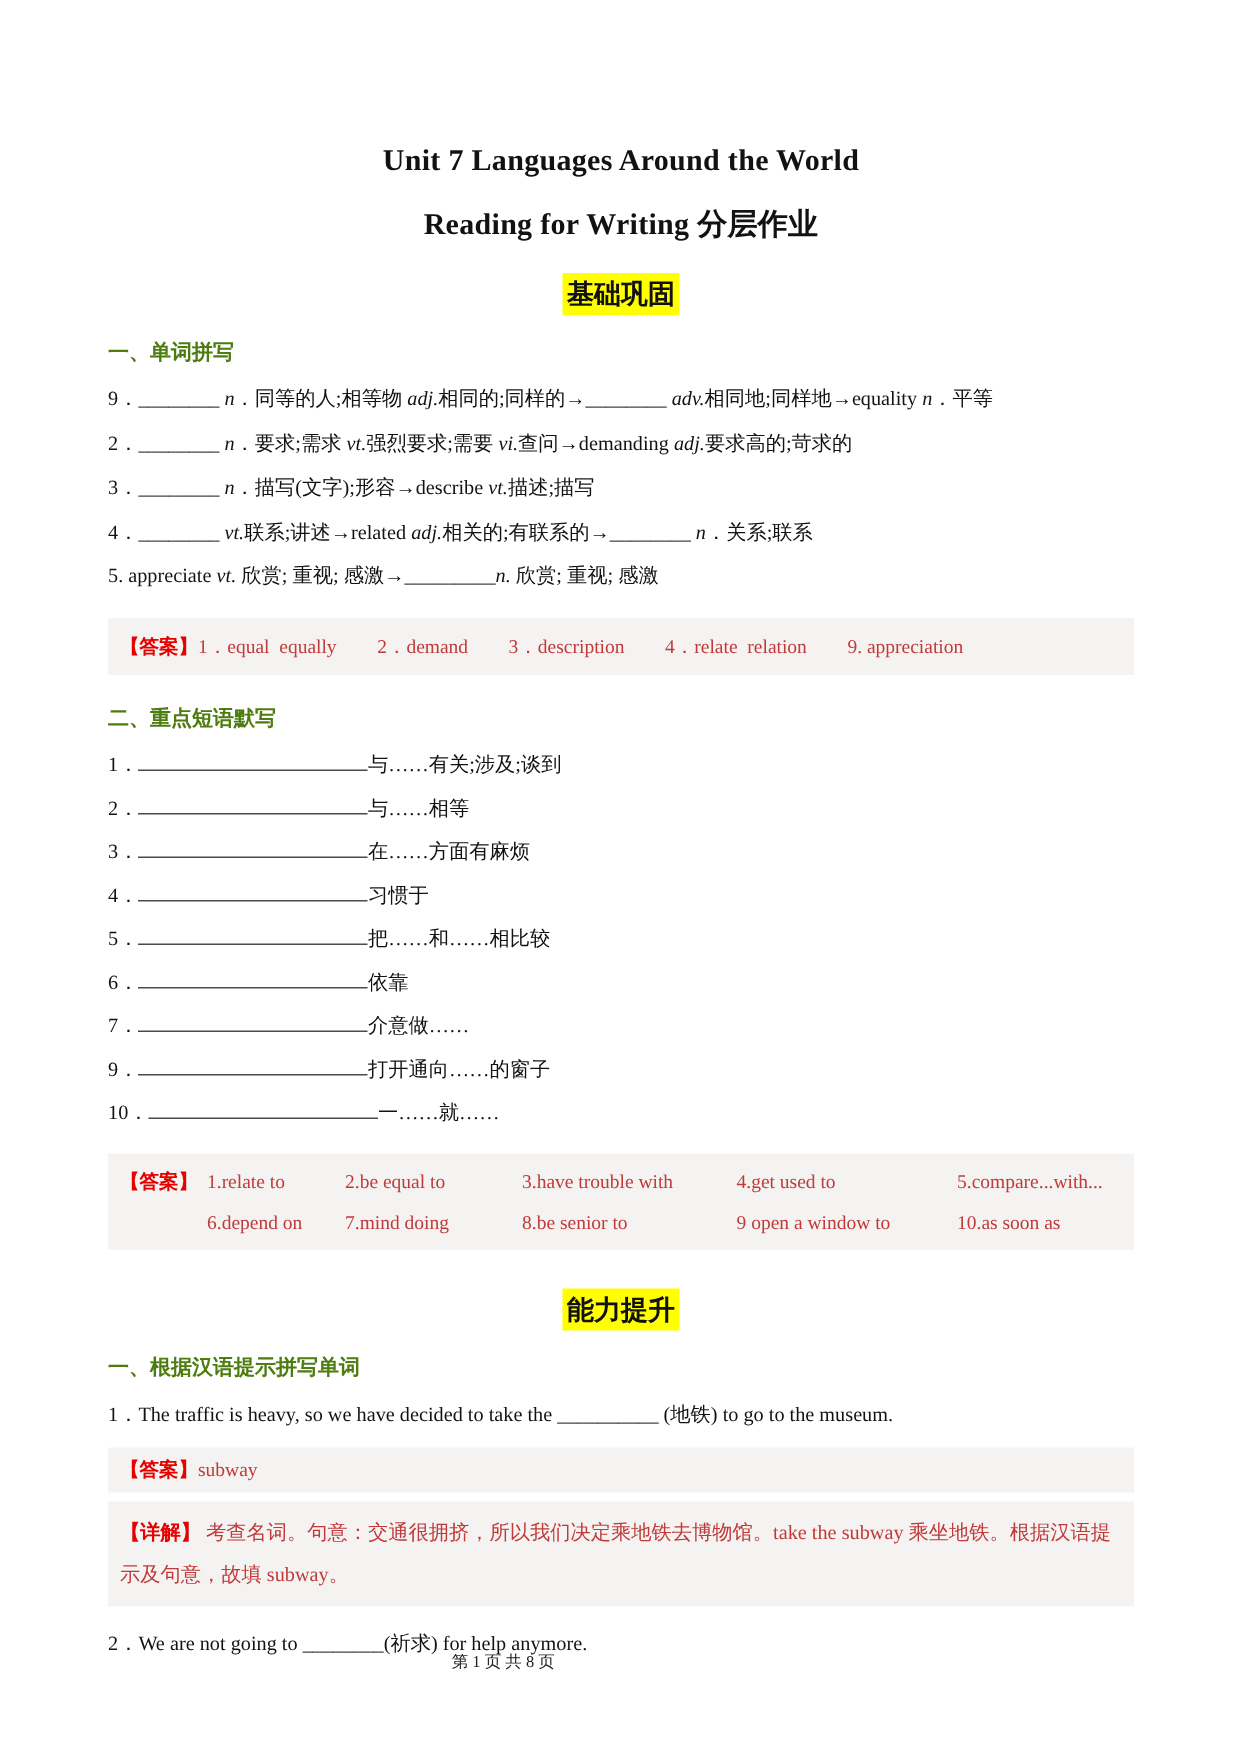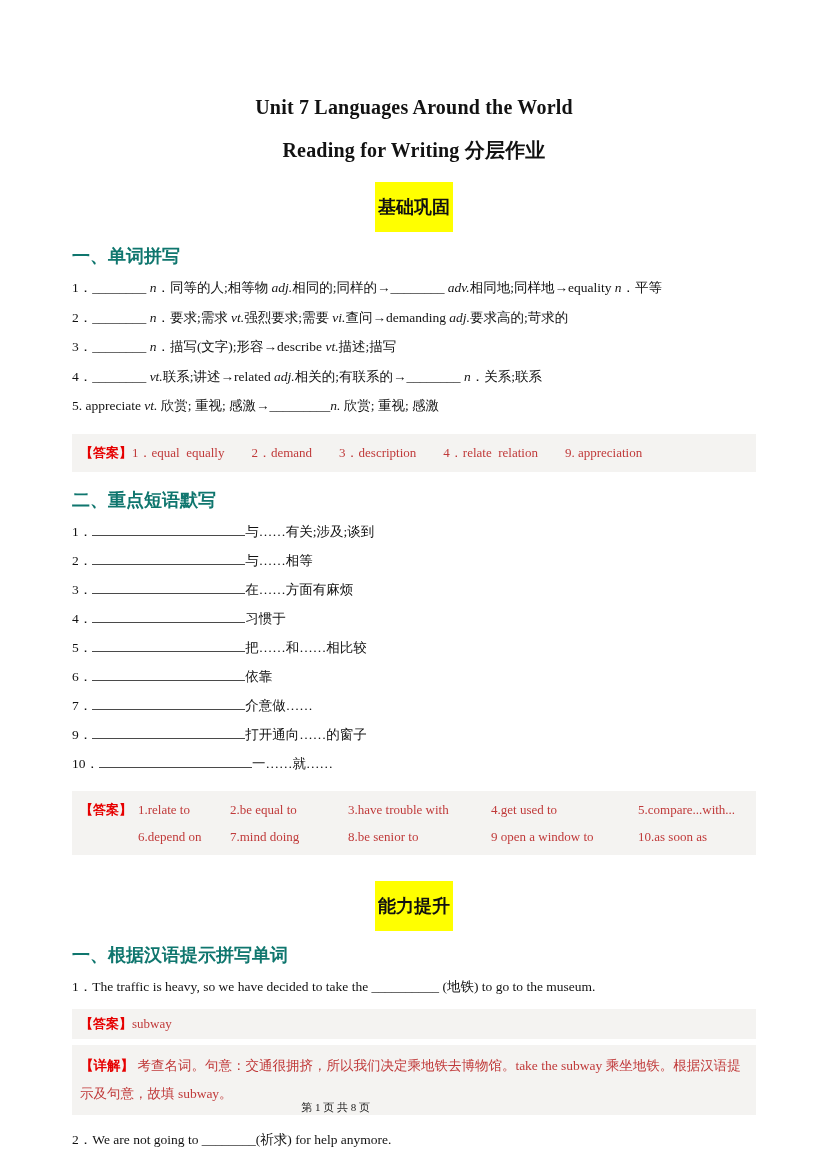--- a/index.html
+++ b/index.html
@@ -17,26 +17,26 @@
   .doc-title{
     font-size:20px;font-weight:bold;text-align:center;
     margin:0 0 17px 0;line-height:26px;letter-spacing:0.2px;
   }
   .badge-row{text-align:center;margin:19px 0 12px 0;}
   .hl{
     display:inline-block;
     background:var(--highlight,#ffff00);
     font-family:"Liberation Sans","DejaVu Sans",sans-serif;
     font-weight:bold;font-size:18px;line-height:24px;
-    padding:13px 3px;color:#111;
+    padding:2px 3px;color:#111;
   }
   .sec-heading{
     font-family:"Liberation Sans","DejaVu Sans",sans-serif;
-    font-weight:bold;font-size:18px;line-height:20px;
-    margin:14px 0 7px 0;color:#0f766e;
+    font-weight:bold;font-size:14px;line-height:20px;
+    margin:14px 0 7px 0;color:#4d7c0f;
   }
   .line{font-size:13.5px;line-height:29.5px;white-space:pre-wrap;}
   .i{font-style:italic;}
 
   .ans-block{
     background:var(--block-bg,#f4f3f1);
     color:var(--answer-text,#c03a3a);
     font-size:13px;
     padding:10px 8px;
     margin:13px 0 6px 0;
@@ -85,21 +85,21 @@
 
     <div class="doc-title">Unit 7 Languages Around the World</div>
     <div class="doc-title">Reading for Writing 分层作业</div>
 
     <div class="badge-row">
       <span class="hl">基础巩固</span>
     </div>
 
     <div class="sec-heading">一、单词拼写</div>
 
-    <div class="line"><span>1．________ </span><span class="i">n</span><span>．同等的人;相等物 </span><span class="i">adj.</span><span>相同的;同样的→________ </span><span class="i">adv.</span><span>相同地;同样地→equality </span><span class="i">n</span><span>．平等</span></div>
+    <div class="line"><span>9．________ </span><span class="i">n</span><span>．同等的人;相等物 </span><span class="i">adj.</span><span>相同的;同样的→________ </span><span class="i">adv.</span><span>相同地;同样地→equality </span><span class="i">n</span><span>．平等</span></div>
     <div class="line"><span>2．________ </span><span class="i">n</span><span>．要求;需求 </span><span class="i">vt.</span><span>强烈要求;需要 </span><span class="i">vi.</span><span>查问→demanding </span><span class="i">adj.</span><span>要求高的;苛求的</span></div>
     <div class="line"><span>3．________ </span><span class="i">n</span><span>．描写(文字);形容→describe </span><span class="i">vt.</span><span>描述;描写</span></div>
     <div class="line"><span>4．________ </span><span class="i">vt.</span><span>联系;讲述→related </span><span class="i">adj.</span><span>相关的;有联系的→________ </span><span class="i">n</span><span>．关系;联系</span></div>
     <div class="line"><span>5. appreciate </span><span class="i">vt.</span><span> 欣赏; 重视; 感激→_________</span><span class="i">n.</span><span> 欣赏; 重视; 感激</span></div>
 
     <div class="ans-block ans-inline">
       <span class="ans-label">【答案】</span>
       <span class="ans-part">1．equal  equally</span>
       <span class="ans-part">2．demand</span>
       <span class="ans-part">3．description</span>

